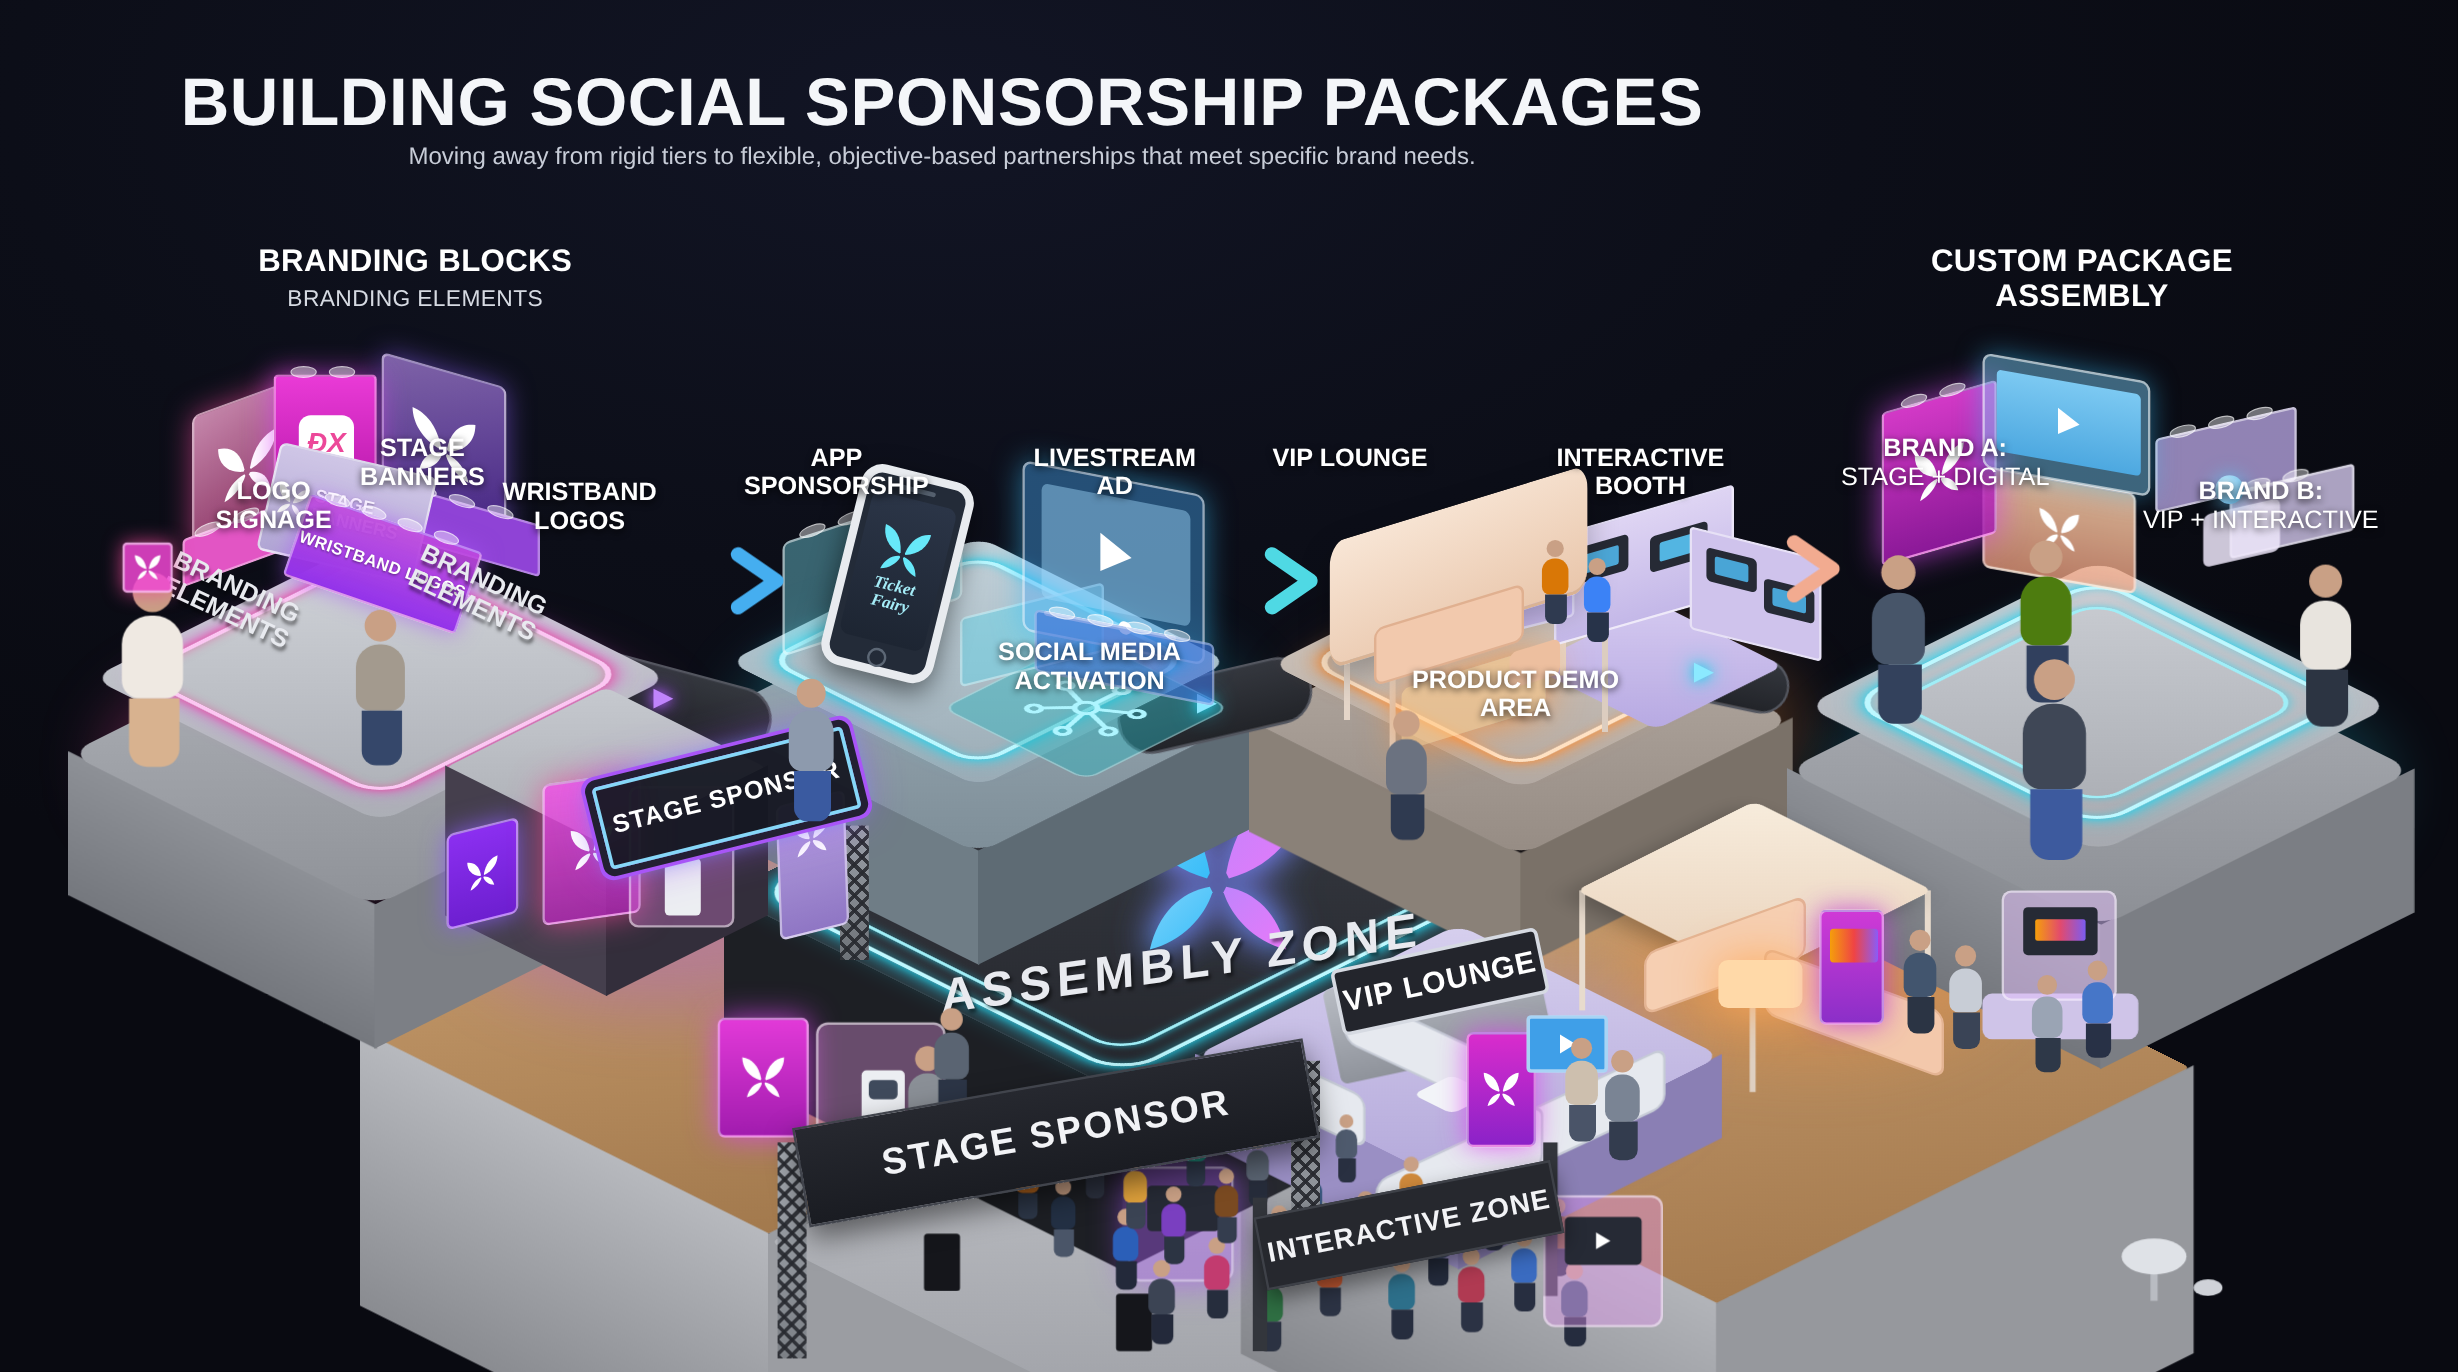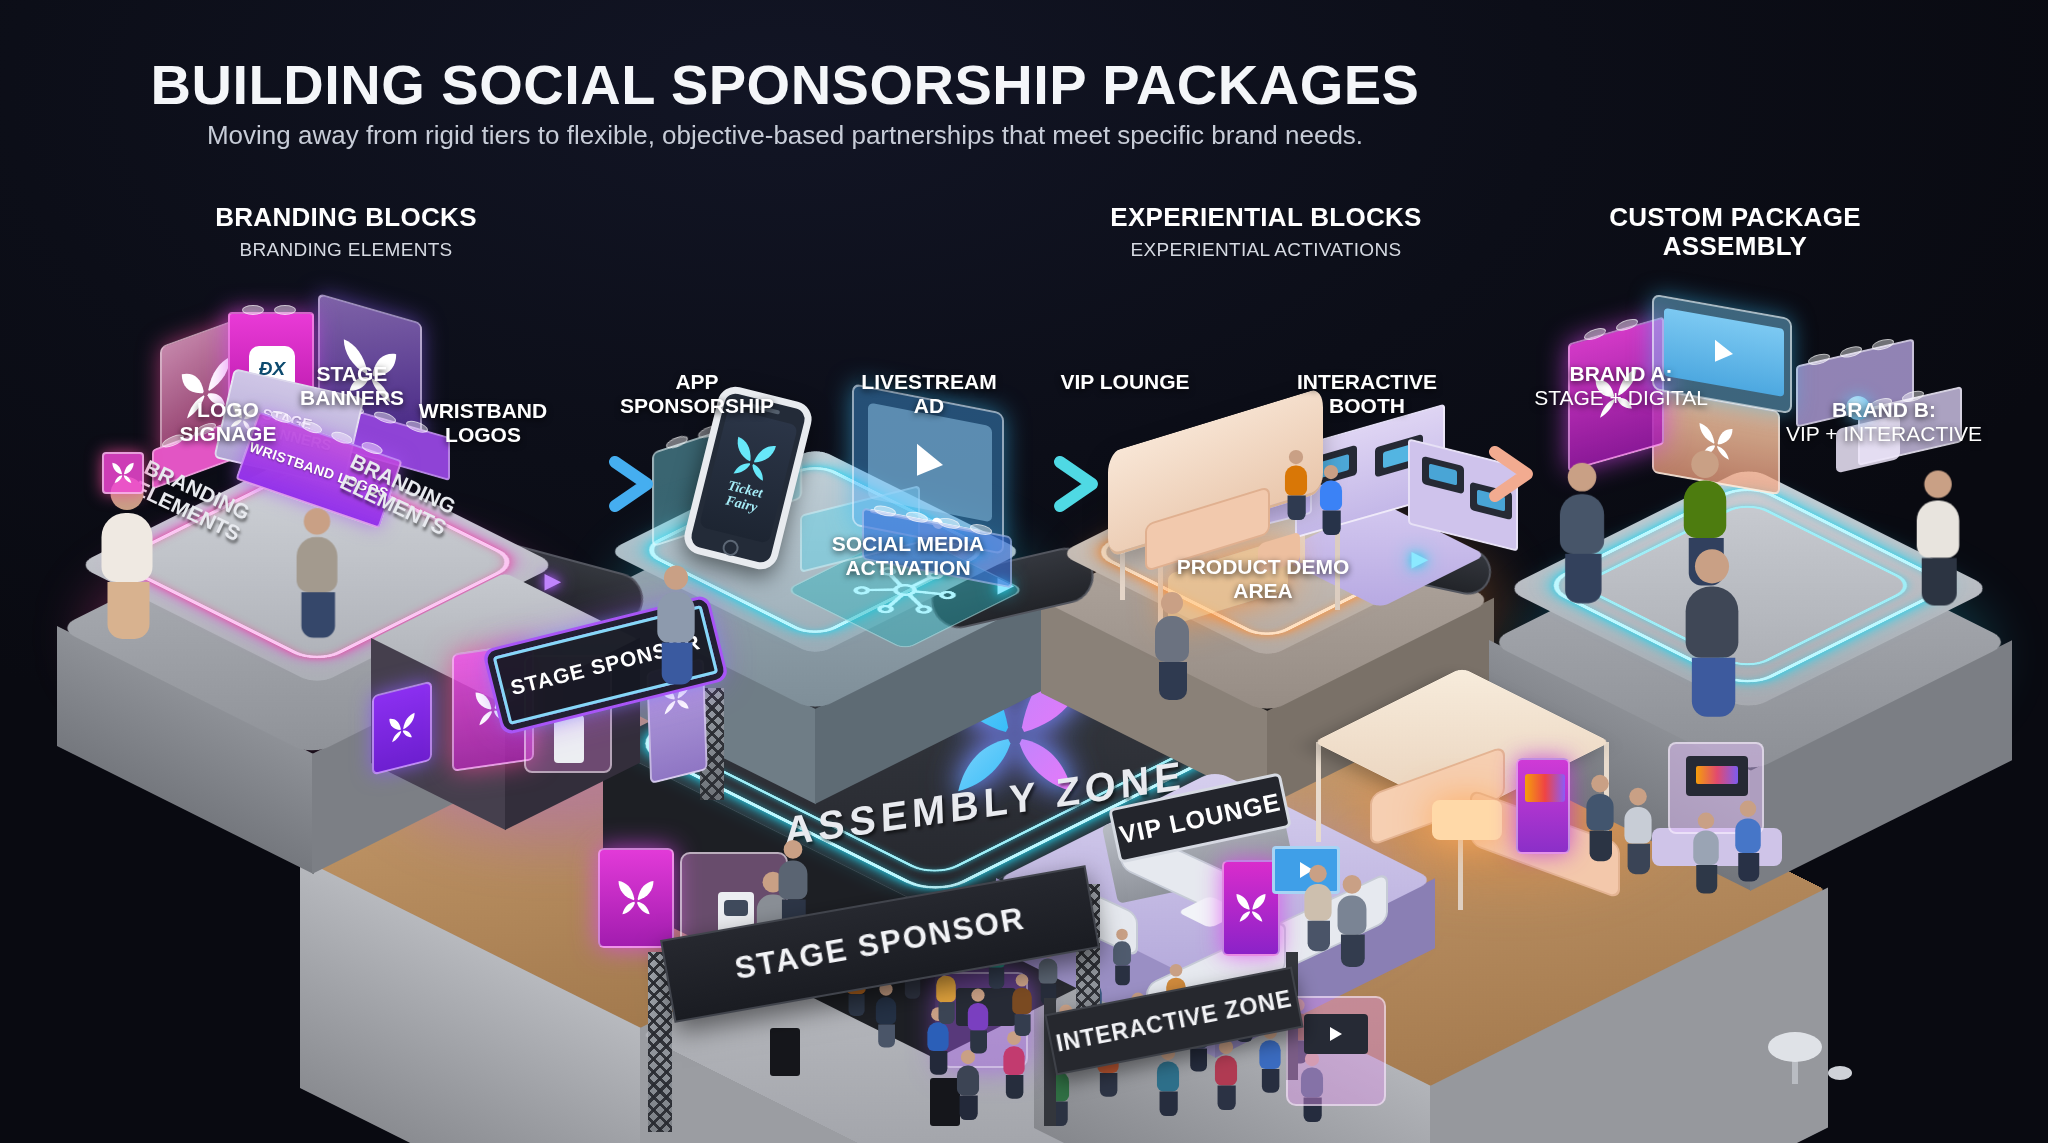--- a/index.html
+++ b/index.html
@@ -7,21 +7,21 @@
 .canvas{position:relative;width:2048px;height:1143px;overflow:hidden;color:#fff;
   font-family:"Liberation Sans",sans-serif;
   background:radial-gradient(1400px 700px at 38% 8%,#121525 0%,#0c0e18 55%,#090a11 100%)}
 .abs{position:absolute}
 .iso{transform:rotateX(60deg) rotateZ(45deg)}
 .glow{position:absolute;border-radius:50%;filter:blur(28px)}
 .face{position:absolute;transform-origin:top left}
 .fl{transform:skewY(26.5deg)}
 .fr{transform:skewY(-26.5deg)}
 .hdr-title{position:absolute;left:0;top:52px;width:1570px;text-align:center;font-size:56px;font-weight:800;letter-spacing:.5px;color:#f4f6f9;z-index:50}
-.hdr-sub{position:absolute;left:0;top:120px;width:1570px;text-align:center;font-size:26px;color:#c7ccd7;z-index:50}
+.hdr-sub{position:absolute;left:0;top:120px;width:1570px;text-align:center;font-size:20px;color:#c7ccd7;z-index:50}
 .colhead{position:absolute;text-align:center;z-index:50}
 .colhead .t{font-size:26px;font-weight:800;letter-spacing:.3px;line-height:1.1;color:#fff}
 .colhead .s{font-size:19px;color:#d6dae2;margin-top:7px;font-weight:400;letter-spacing:.3px}
 .callout{position:absolute;text-align:center;font-size:21px;font-weight:700;line-height:1.15;color:#fff;text-shadow:0 2px 6px rgba(0,0,0,.75);z-index:48}
 .callout .sub{font-weight:400}
 .floor-txt{position:absolute;font-weight:700;color:#e8eaef;text-align:center;line-height:1.08;text-shadow:2px 3px 3px rgba(0,0,0,.5);z-index:12}
 .trim{position:absolute;transform:rotateX(60deg) rotateZ(45deg);background:transparent}
 .studs{position:absolute;display:flex;gap:10px}
 .stud{width:22px;height:10px;border-radius:50%;background:rgba(255,255,255,.42);border:1px solid rgba(255,255,255,.55)}
 .pp{position:absolute;z-index:20}
@@ -49,24 +49,20 @@
     </g>
   </defs>
 </svg>
 
 <div class="hdr-title">BUILDING SOCIAL SPONSORSHIP PACKAGES</div>
 <div class="hdr-sub">Moving away from rigid tiers to flexible, objective-based partnerships that meet specific brand needs.</div>
 
 <div class="colhead" style="left:116px;top:203px;width:460px">
   <div class="t">BRANDING BLOCKS</div>
   <div class="s">BRANDING ELEMENTS</div>
-</div>
-<div class="colhead" style="left:1036px;top:203px;width:460px">
-  <div class="t">EXPERIENTIAL BLOCKS</div>
-  <div class="s">EXPERIENTIAL ACTIVATIONS</div>
 </div>
 <div class="colhead" style="left:1585px;top:203px;width:300px">
   <div class="t">CUSTOM PACKAGE ASSEMBLY</div>
 </div>
 
 <svg class="abs" style="left:535px;top:452px;z-index:48" width="130" height="64" viewBox="0 0 130 64">
   <defs>
         <linearGradient id="ar1" x1="0" y1="0" x2="1" y2="0">
           <stop offset="0" stop-color="#b096e8"></stop>
           <stop offset="1" stop-color="#57b7f2"></stop>
@@ -186,21 +182,21 @@
         <span class="stud"></span>
         <span class="stud"></span>
       </div>
 </div>
 <div class="abs" style="left:228px;top:312px;width:86px;height:112px;background:linear-gradient(#e93ad6,#b516a8);border:2px solid rgba(255,255,255,.35);border-radius:4px;box-shadow:0 0 24px rgba(217,70,239,.7);z-index:10">
   <div class="studs" style="top:-9px;left:12px">
         <span class="stud"></span>
         <span class="stud"></span>
       </div>
   <div class="abs" style="left:19px;top:32px;width:46px;height:46px;background:#fff;border-radius:10px;display:flex;align-items:center;justify-content:center">
-    <span style="color:#0c4a6e;font-weight:800;font-style:italic;font-size:19px">ĐX</span>
+    <span style="color:#ec4899;font-weight:800;font-style:italic;font-size:23px">ĐX</span>
   </div>
 </div>
 <div class="panelv" style="left:318px;top:308px;width:104px;height:128px;transform:skewY(16deg);background:linear-gradient(160deg,rgba(196,151,255,.62),rgba(124,58,237,.5));box-shadow:0 0 22px rgba(139,92,246,.55);z-index:9">
   <svg width="58" height="54" viewBox="-70 -72 140 132">
         <use href="#bfShape" fill="#ffffff"></use>
       </svg>
 </div>
 <div class="abs" style="left:330px;top:420px;width:120px;height:44px;transform:skewY(16deg);background:#8f43d6;border:2px solid rgba(255,255,255,.35);border-radius:4px;z-index:9">
   <div class="studs" style="top:-8px;left:10px">
         <span class="stud"></span>

